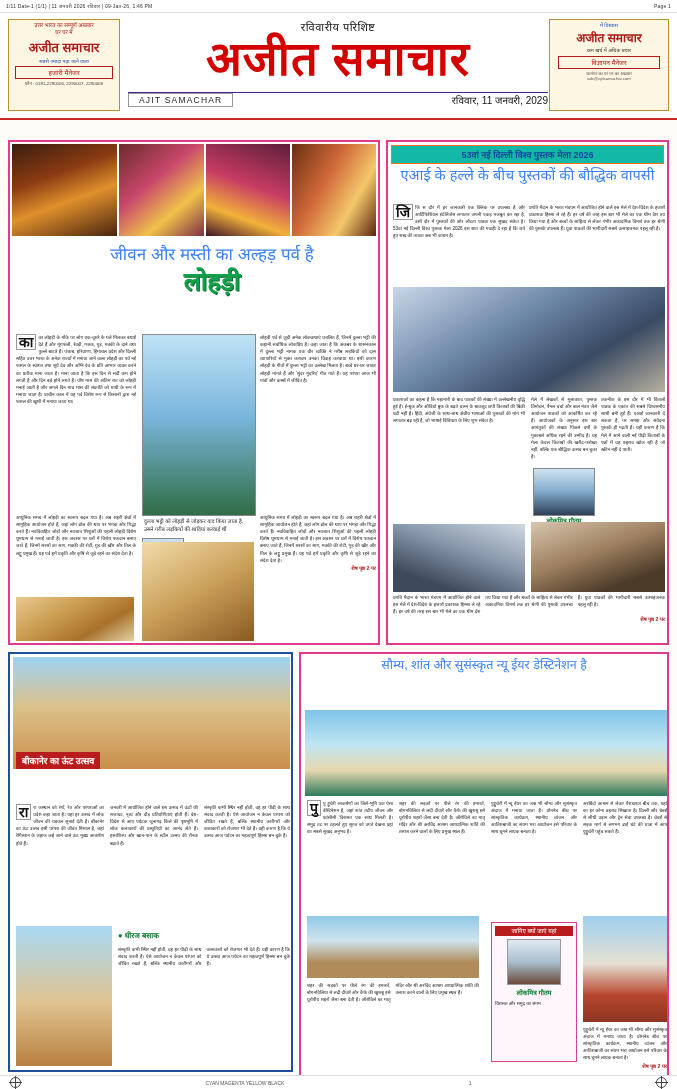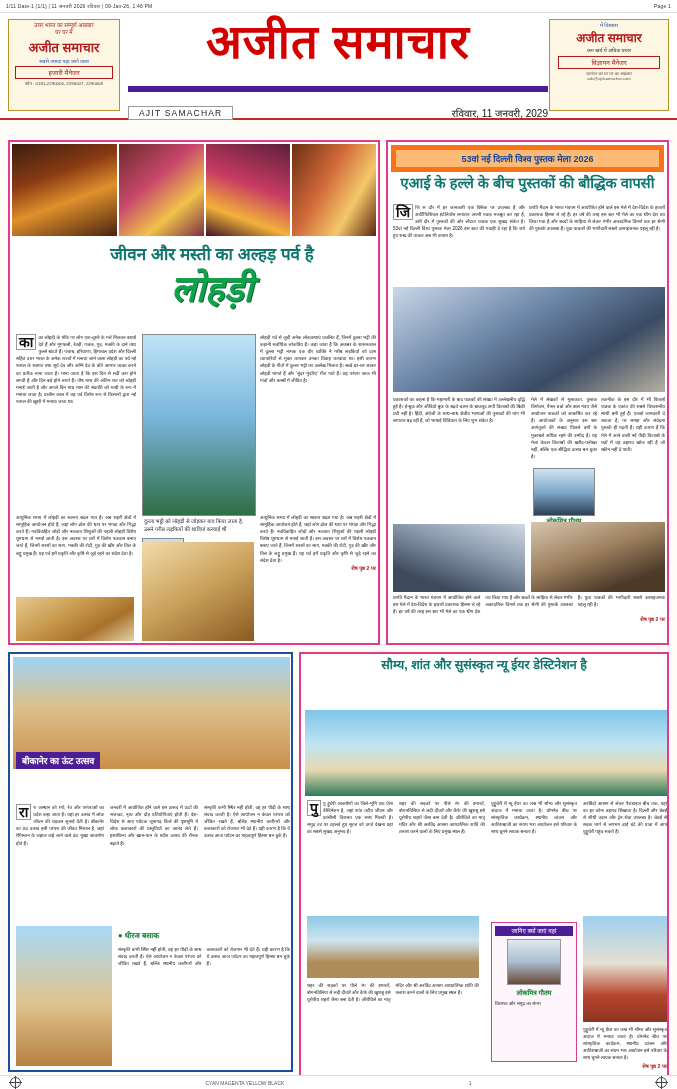--- a/index.html
+++ b/index.html
@@ -24,29 +24,29 @@
     text-align:center;padding:2px;box-sizing:border-box;}
   .mast-right .r1{font-size:5px;color:#1c4fb0;}
   .mast-right .r2{font-size:12px;color:#b01c1c;font-weight:bold;margin:1px 0;}
   .mast-right .r3{font-size:5px;color:#333;line-height:1.3;}
   .mast-right .rbox{border:1px solid #b01c1c;margin:2px 6px;font-size:6.5px;color:#b01c1c;padding:1px;}
   .mast-right .r4{font-size:4.2px;color:#555;line-height:1.25;}
 
   .mast-center{position:absolute;left:128px;top:4px;width:420px;text-align:center;}
   .supp{font-size:11px;color:#111;letter-spacing:.5px;margin-top:2px;}
   .title{font-size:47px;line-height:1.02;color:#d40000;font-weight:bold;letter-spacing:1px;margin:1px 0 0;}
-  .mast-band{display:flex;align-items:center;justify-content:space-between;margin-top:20px;border-top:6px solid #4c1d95;padding-top:14px;}
+  .mast-band{display:flex;align-items:center;justify-content:space-between;margin-top:9px;border-top:1px solid #4c1d95;padding-top:0;}
   .mast-band .eng{background:#fff;border:1px solid #999;font-size:8.5px;padding:1px 10px;letter-spacing:1.2px;color:#222;}
   .mast-band .date{font-size:10px;color:#111;}
 
   
   .frame{position:absolute;box-sizing:border-box;}
   .pinkborder{border:2px solid #e23a8f;}
   .blueborder{border:2px solid #1f4e9c;}
-  .hdr-pink{background:#fdba74;border:5px solid #f97316;}
+  .hdr-pink{background:#14b8a6;border:1px solid #f97316;}
 
   
   .ph{background-size:cover;background-position:center;}
   .ph-lohri1{background:linear-gradient(160deg,#3a1d10 0%,#8a3b12 35%,#e0902c 60%,#4a2410 100%);}
   .ph-lohri2{background:linear-gradient(140deg,#6b2b2b 0%,#c8476b 40%,#f0c24a 70%,#7d2f45 100%);}
   .ph-lohri3{background:linear-gradient(200deg,#5c1f3a 0%,#c73b63 45%,#f2b13a 75%,#3e1426 100%);}
   .ph-lohri4{background:linear-gradient(120deg,#6a2f12 0%,#d1693a 40%,#f4c86a 70%,#5a2410 100%);}
   .ph-portrait{background:linear-gradient(180deg,#bfe3f5 0%,#7ab6dd 45%,#2f6e45 100%);}
   .ph-nuts{background:linear-gradient(150deg,#e8c98f 0%,#c89a4e 40%,#a9712b 70%,#e3d2a6 100%);}
   .ph-sweets{background:linear-gradient(150deg,#f0d9a0 0%,#d9a martial 0%,#caa05a 50%,#8a5a22 100%);}
@@ -57,33 +57,33 @@
   .ph-camel{background:linear-gradient(180deg,#9fd3f2 0%,#dcc08a 45%,#c98f4a 100%);}
   .ph-beach{background:linear-gradient(180deg,#7fc4e8 0%,#bfe5f2 40%,#e7d9b0 70%,#2f7a5a 100%);}
   .ph-church{background:linear-gradient(180deg,#9fd0ef 0%,#e6e0d2 45%,#b7452e 75%,#8d3522 100%);}
   .ph-boat{background:linear-gradient(180deg,#8fc9e6 0%,#cfe4ee 40%,#b08c5a 75%);}
   .ph-lady{background:linear-gradient(180deg,#dfe9f2 0%,#a9becf 50%,#6b4a3a 100%);}
   .ph-camel2{background:linear-gradient(180deg,#a9d9f5 0%,#e0c390 55%,#b7803f 100%);}
 
   .cap{font-size:5.4px;color:#222;background:rgba(255,255,255,.85);padding:1px 2px;}
 
   
-  .hl-red{color:#0f766e;font-weight:bold;}
+  .hl-red{color:#3b82f6;font-weight:normal;}
   .hl-blue{color:#14479e;font-weight:bold;}
 
   .body-text{font-size:4.6px;line-height:1.55;color:#1a1a1a;text-align:justify;
     text-justify:inter-word;column-gap:5px;}
   .dropcap{float:left;font-size:14px;line-height:12px;font-weight:bold;color:#111;margin:0 2px 0 0;
     border:1px solid #999;padding:1px 2px;}
 
   .byline{font-size:7px;color:#0a7a2f;font-weight:bold;text-align:right;}
   .byline-dot{color:#0a7a2f;}
   .contd{font-size:5.2px;color:#b01c1c;text-align:right;font-weight:bold;}
 
-  .band-pink{background:#4c1d95;color:#fff;}
+  .band-pink{background:#b91c1c;color:#fff;}
 
   .ribbon{position:absolute;font-weight:bold;}
 
   
   .bottomstrip{position:absolute;left:0;bottom:0;width:677px;height:14px;background:#fff;border-top:1px solid #ddd;
     display:flex;align-items:center;justify-content:space-between;padding:0 10px;box-sizing:border-box;font-size:5px;color:#555;}
   .regmark{width:9px;height:9px;border:1px solid #444;border-radius:50%;position:relative;}
   .regmark:before,.regmark:after{content:"";position:absolute;background:#444;}
   .regmark:before{left:4px;top:-2px;width:1px;height:13px;}
   .regmark:after{top:4px;left:-2px;height:1px;width:13px;}
@@ -102,20 +102,21 @@
     <div class="mast-left">
       <div class="l1">उत्तर भारत का सम्पूर्ण अखबार</div>
       <div class="l1">घर घर में</div>
       <div class="l2">अजीत समाचार</div>
       <div class="l3">सबसे ज्यादा पढ़ा जाने वाला</div>
       <div class="box">हजारी मैनेजर</div>
       <div class="l4">फोन : 0181-2290006, 2290007, 2290008</div>
     </div>
 
     <div class="mast-center">
+      <div class="supp">रविवारीय परिशिष्ट</div>
       <div class="title">अजीत समाचार</div>
       <div class="mast-band">
         <span class="eng">AJIT SAMACHAR</span>
         <span class="date">रविवार, 11 जनवरी, 2029</span>
       </div>
     </div>
 
     <div class="mast-right">
       <div class="r1">में विश्वास</div>
       <div class="r2">अजीत समाचार</div>
@@ -130,21 +131,21 @@
 
     <div style="display:flex;height:96px;gap:2px;padding:2px;box-sizing:border-box;">
       <div class="ph ph-lohri1" style="flex:1.25;"></div>
       <div class="ph ph-lohri2" style="flex:1;"></div>
       <div class="ph ph-lohri3" style="flex:1;"></div>
       <div class="ph ph-lohri4" style="flex:1;"></div>
     </div>
 
     <div style="text-align:center;margin-top:4px;margin-left:36px;">
       <div class="hl-red" style="font-size:17px;">जीवन और मस्ती का अल्हड़ पर्व है</div>
-      <div style="font-size:36px;font-weight:bold;color:#12a14b;-webkit-text-stroke:0;text-shadow:1px 1px 0 #0a6b31;margin-top:-2px;font-style:italic;">लोहड़ी</div>
+      <div style="font-size:25px;font-weight:bold;color:#12a14b;-webkit-text-stroke:0;text-shadow:1px 1px 0 #0a6b31;margin-top:-2px;">लोहड़ी</div>
     </div>
 
     <div style="position:absolute;left:6px;top:192px;width:120px;">
       <div class="body-text">
         <span class="dropcap">का</span>
         <span>का लोहड़ी के मौके पर लोग एक-दूसरे के गले मिलकर बधाई देते हैं और मूंगफली, रेवड़ी, गजक, गुड़, मक्की के दाने तथा फुल्ले बांटते हैं। पंजाब, हरियाणा, हिमाचल प्रदेश और दिल्ली सहित उत्तर भारत के अनेक राज्यों में मनाया जाने वाला लोहड़ी का पर्व नई फसल के स्वागत तथा सूर्य देव और अग्नि देव के प्रति आभार व्यक्त करने का प्रतीक माना जाता है। माना जाता है कि इस दिन से सर्दी कम होने लगती है और दिन बड़े होने लगते हैं। पौष मास की अंतिम रात को लोहड़ी मनाई जाती है और अगले दिन माघ मास की संक्रांति को माघी के रूप में मनाया जाता है। प्राचीन काल में यह पर्व विशेष रूप से किसानों द्वारा नई फसल की खुशी में मनाया जाता था।</span>
       </div>
     </div>
 
     <div style="position:absolute;left:132px;top:192px;width:112px;">

